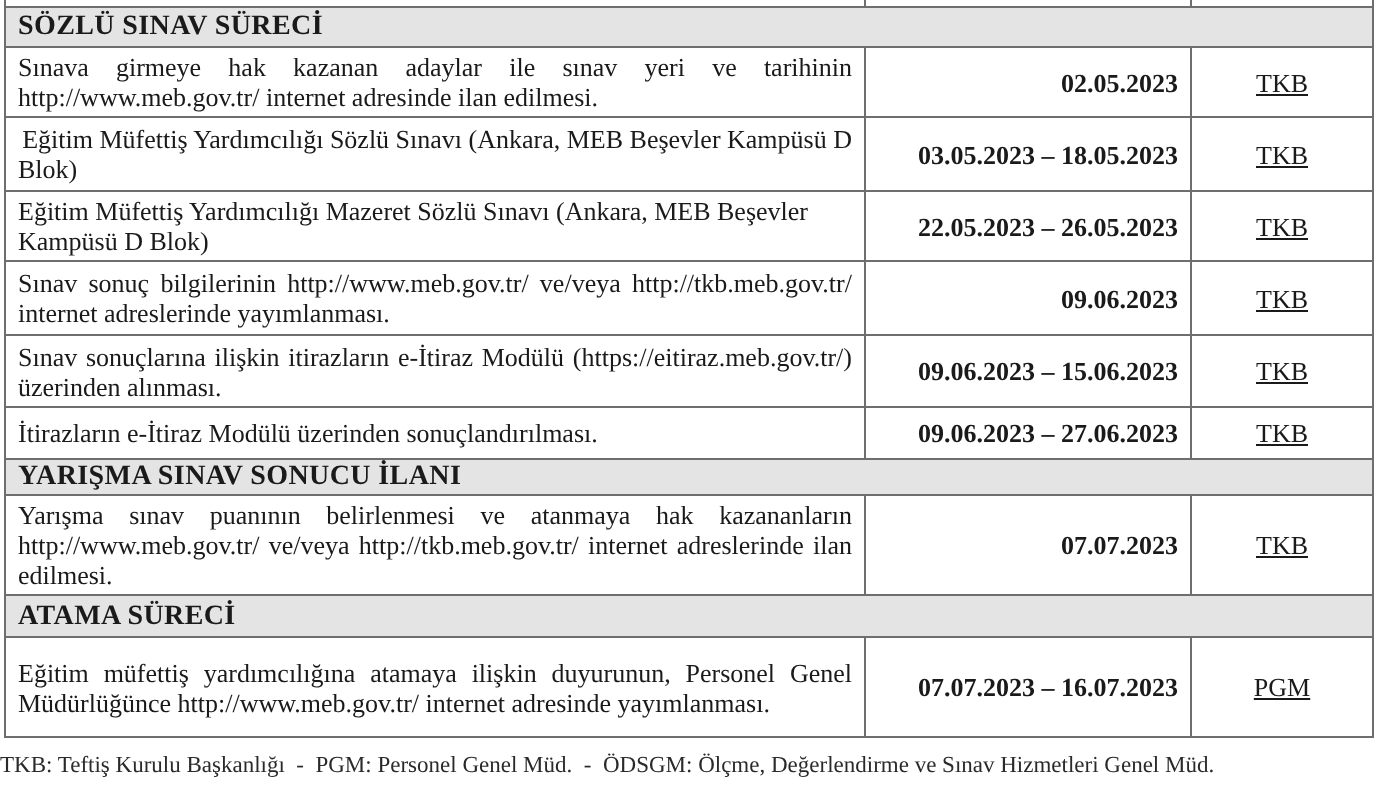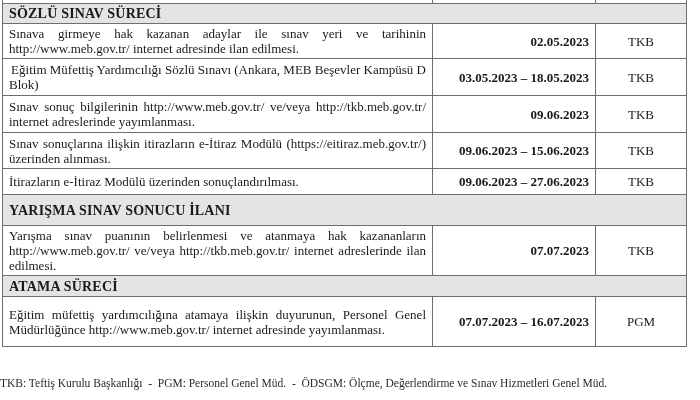--- a/index.html
+++ b/index.html
@@ -6,21 +6,21 @@
   body { width: 700px; height: 400px; overflow: hidden; position: relative;
          font-family: "Liberation Serif", serif; color: #1a1a1a; }
   .tbl { position: absolute; left: 2px; top: -6px; width: 684px;
          border-collapse: collapse; table-layout: fixed; }
   .tbl td { border: 1.5px solid #6e6e6e; padding: 0 6px; font-size: 13px;
             line-height: 15px; vertical-align: middle; }
   .sec td { background: #e4e4e4; font-weight: bold; font-size: 14px;
             letter-spacing: 0.2px; }
   .desc { text-align: justify; text-align-last: left; }
   .date { text-align: right; font-weight: bold; font-size: 13px; }
-  .unit { text-align: center; }
+  .unit { text-align: center; text-decoration: underline; }
   .footer { position: absolute; left: 0; top: 377px; width: 700px;
             font-size: 11.5px; color: #2a2a2a; white-space: pre; }
 </style>
 </head>
 <body>
 
 <table class="tbl">
   <colgroup>
     <col style="width:430px">
       <col style="width:163px">
@@ -39,37 +39,42 @@
     <tr style="height:35px">
       <td class="desc">Sınava girmeye hak kazanan adaylar ile sınav yeri ve tarihinin http://www.meb.gov.tr/ internet adresinde ilan edilmesi.</td>
       <td class="date">02.05.2023</td>
       <td class="unit">TKB</td>
     </tr>
     <tr style="height:37px">
       <td class="desc" style="text-align:right">Eğitim Müfettiş Yardımcılığı Sözlü Sınavı (Ankara, MEB Beşevler Kampüsü D Blok)</td>
       <td class="date">03.05.2023 – 18.05.2023</td>
       <td class="unit">TKB</td>
     </tr>
+    <tr style="height:35px">
+      <td class="desc" style="text-align:left">Eğitim Müfettiş Yardımcılığı Mazeret Sözlü Sınavı (Ankara, MEB Beşevler Kampüsü D Blok)</td>
+      <td class="date">22.05.2023 – 26.05.2023</td>
+      <td class="unit">TKB</td>
+    </tr>
     <tr style="height:37px">
       <td class="desc">Sınav sonuç bilgilerinin http://www.meb.gov.tr/ ve/veya http://tkb.meb.gov.tr/ internet adreslerinde yayımlanması.</td>
       <td class="date">09.06.2023</td>
       <td class="unit">TKB</td>
     </tr>
     <tr style="height:36px">
       <td class="desc">Sınav sonuçlarına ilişkin itirazların e-İtiraz Modülü (https://eitiraz.meb.gov.tr/) üzerinden alınması.</td>
       <td class="date">09.06.2023 – 15.06.2023</td>
       <td class="unit">TKB</td>
     </tr>
     <tr style="height:26px">
       <td class="desc" style="text-align:left">İtirazların e-İtiraz Modülü üzerinden sonuçlandırılması.</td>
       <td class="date">09.06.2023 – 27.06.2023</td>
       <td class="unit">TKB</td>
     </tr>
 
-    <tr class="sec" style="height:31px">
+    <tr class="sec" style="height:18px">
       <td colspan="3">YARIŞMA SINAV SONUCU İLANI</td>
     </tr>
     <tr style="height:50px">
       <td class="desc">Yarışma sınav puanının belirlenmesi ve atanmaya hak kazananların http://www.meb.gov.tr/ ve/veya http://tkb.meb.gov.tr/ internet adreslerinde ilan edilmesi.</td>
       <td class="date">07.07.2023</td>
       <td class="unit">TKB</td>
     </tr>
 
     <tr class="sec" style="height:21px">
       <td colspan="3">ATAMA SÜRECİ</td>

